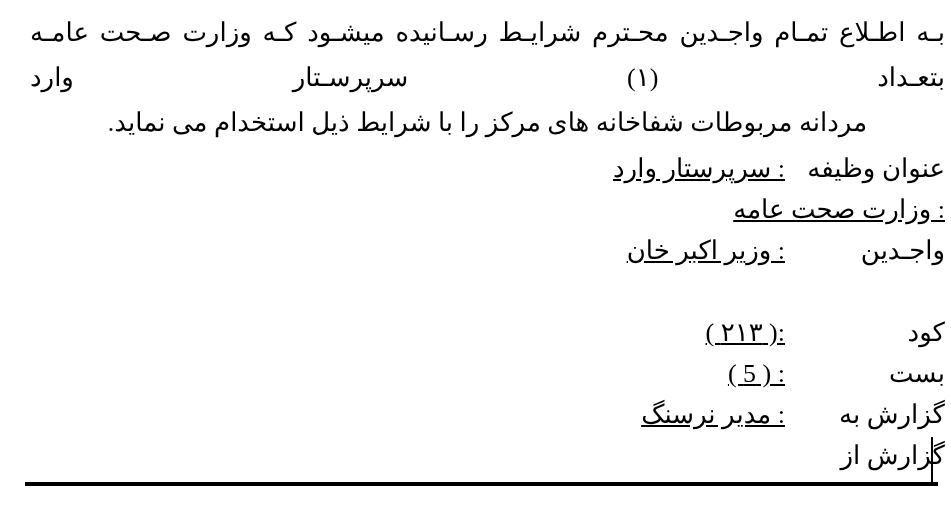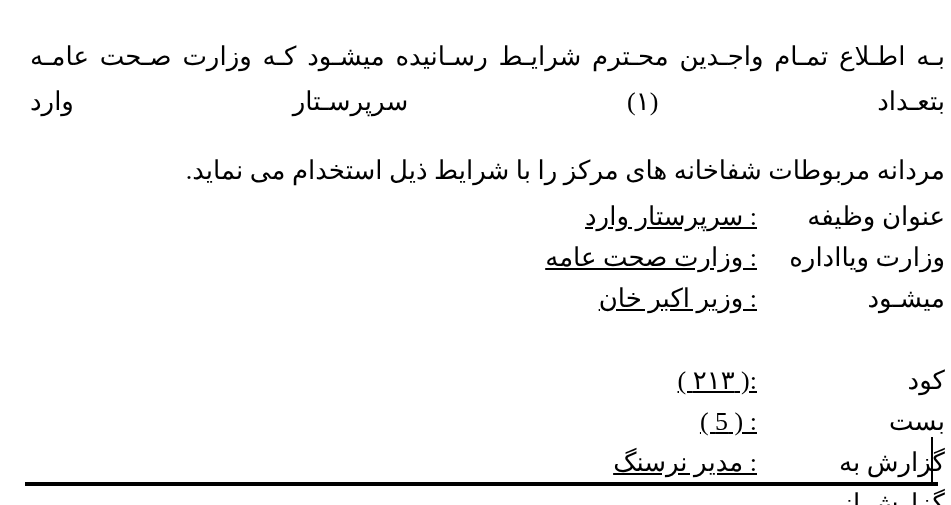--- a/index.html
+++ b/index.html
@@ -21,44 +21,42 @@
     position: absolute;
     top: 10px;
     right: 6px;
     left: 30px;
   }
   .intro-line {
     display: block;
     font-size: 26px;
     line-height: 45px;
     white-space: normal;
-    margin-top: 24px;
   }
   .intro-line.justified {
     text-align: justify;
     text-align-last: justify;
   }
   .intro-line.start {
-    text-align: right;
+    text-align: center;
   }
   .fields {
     margin-top: 3px;
   }
   .field-row {
     display: flex;
     align-items: baseline;
     height: 41px;
     line-height: 41px;
     font-size: 26px;
   }
   .field-label {
     flex: 0 0 160px;
     text-align: start;
     white-space: pre;
-    margin-left: 28px;
   }
   .field-value {
     text-align: start;
     white-space: pre;
     text-decoration: underline;
   }
   .vertical-border {
     position: absolute;
     top: 437px;
     right: 18px;
@@ -87,26 +85,25 @@
     </div>
 
     <div class="fields">
 
       <div class="field-row">
         <span class="field-label">عنوان وظیفه</span>
         <span class="field-value">: سرپرستار وارد</span>
       </div>
 
       <div class="field-row">
-        <span class="field-label">وزارت ویااداره</span>
         <span class="field-value">: وزارت صحت عامه</span>
       </div>
 
       <div class="field-row">
-        <span class="field-label">میشـود</span>
+        <span class="field-label">واجـدین</span>
         <span class="field-value">: وزیر اکبر خان</span>
       </div>
 
       <div class="field-row">
       </div>
 
       <div class="field-row">
         <span class="field-label">کود</span>
         <span class="field-value">:( ۲۱۳ )</span>
       </div>

